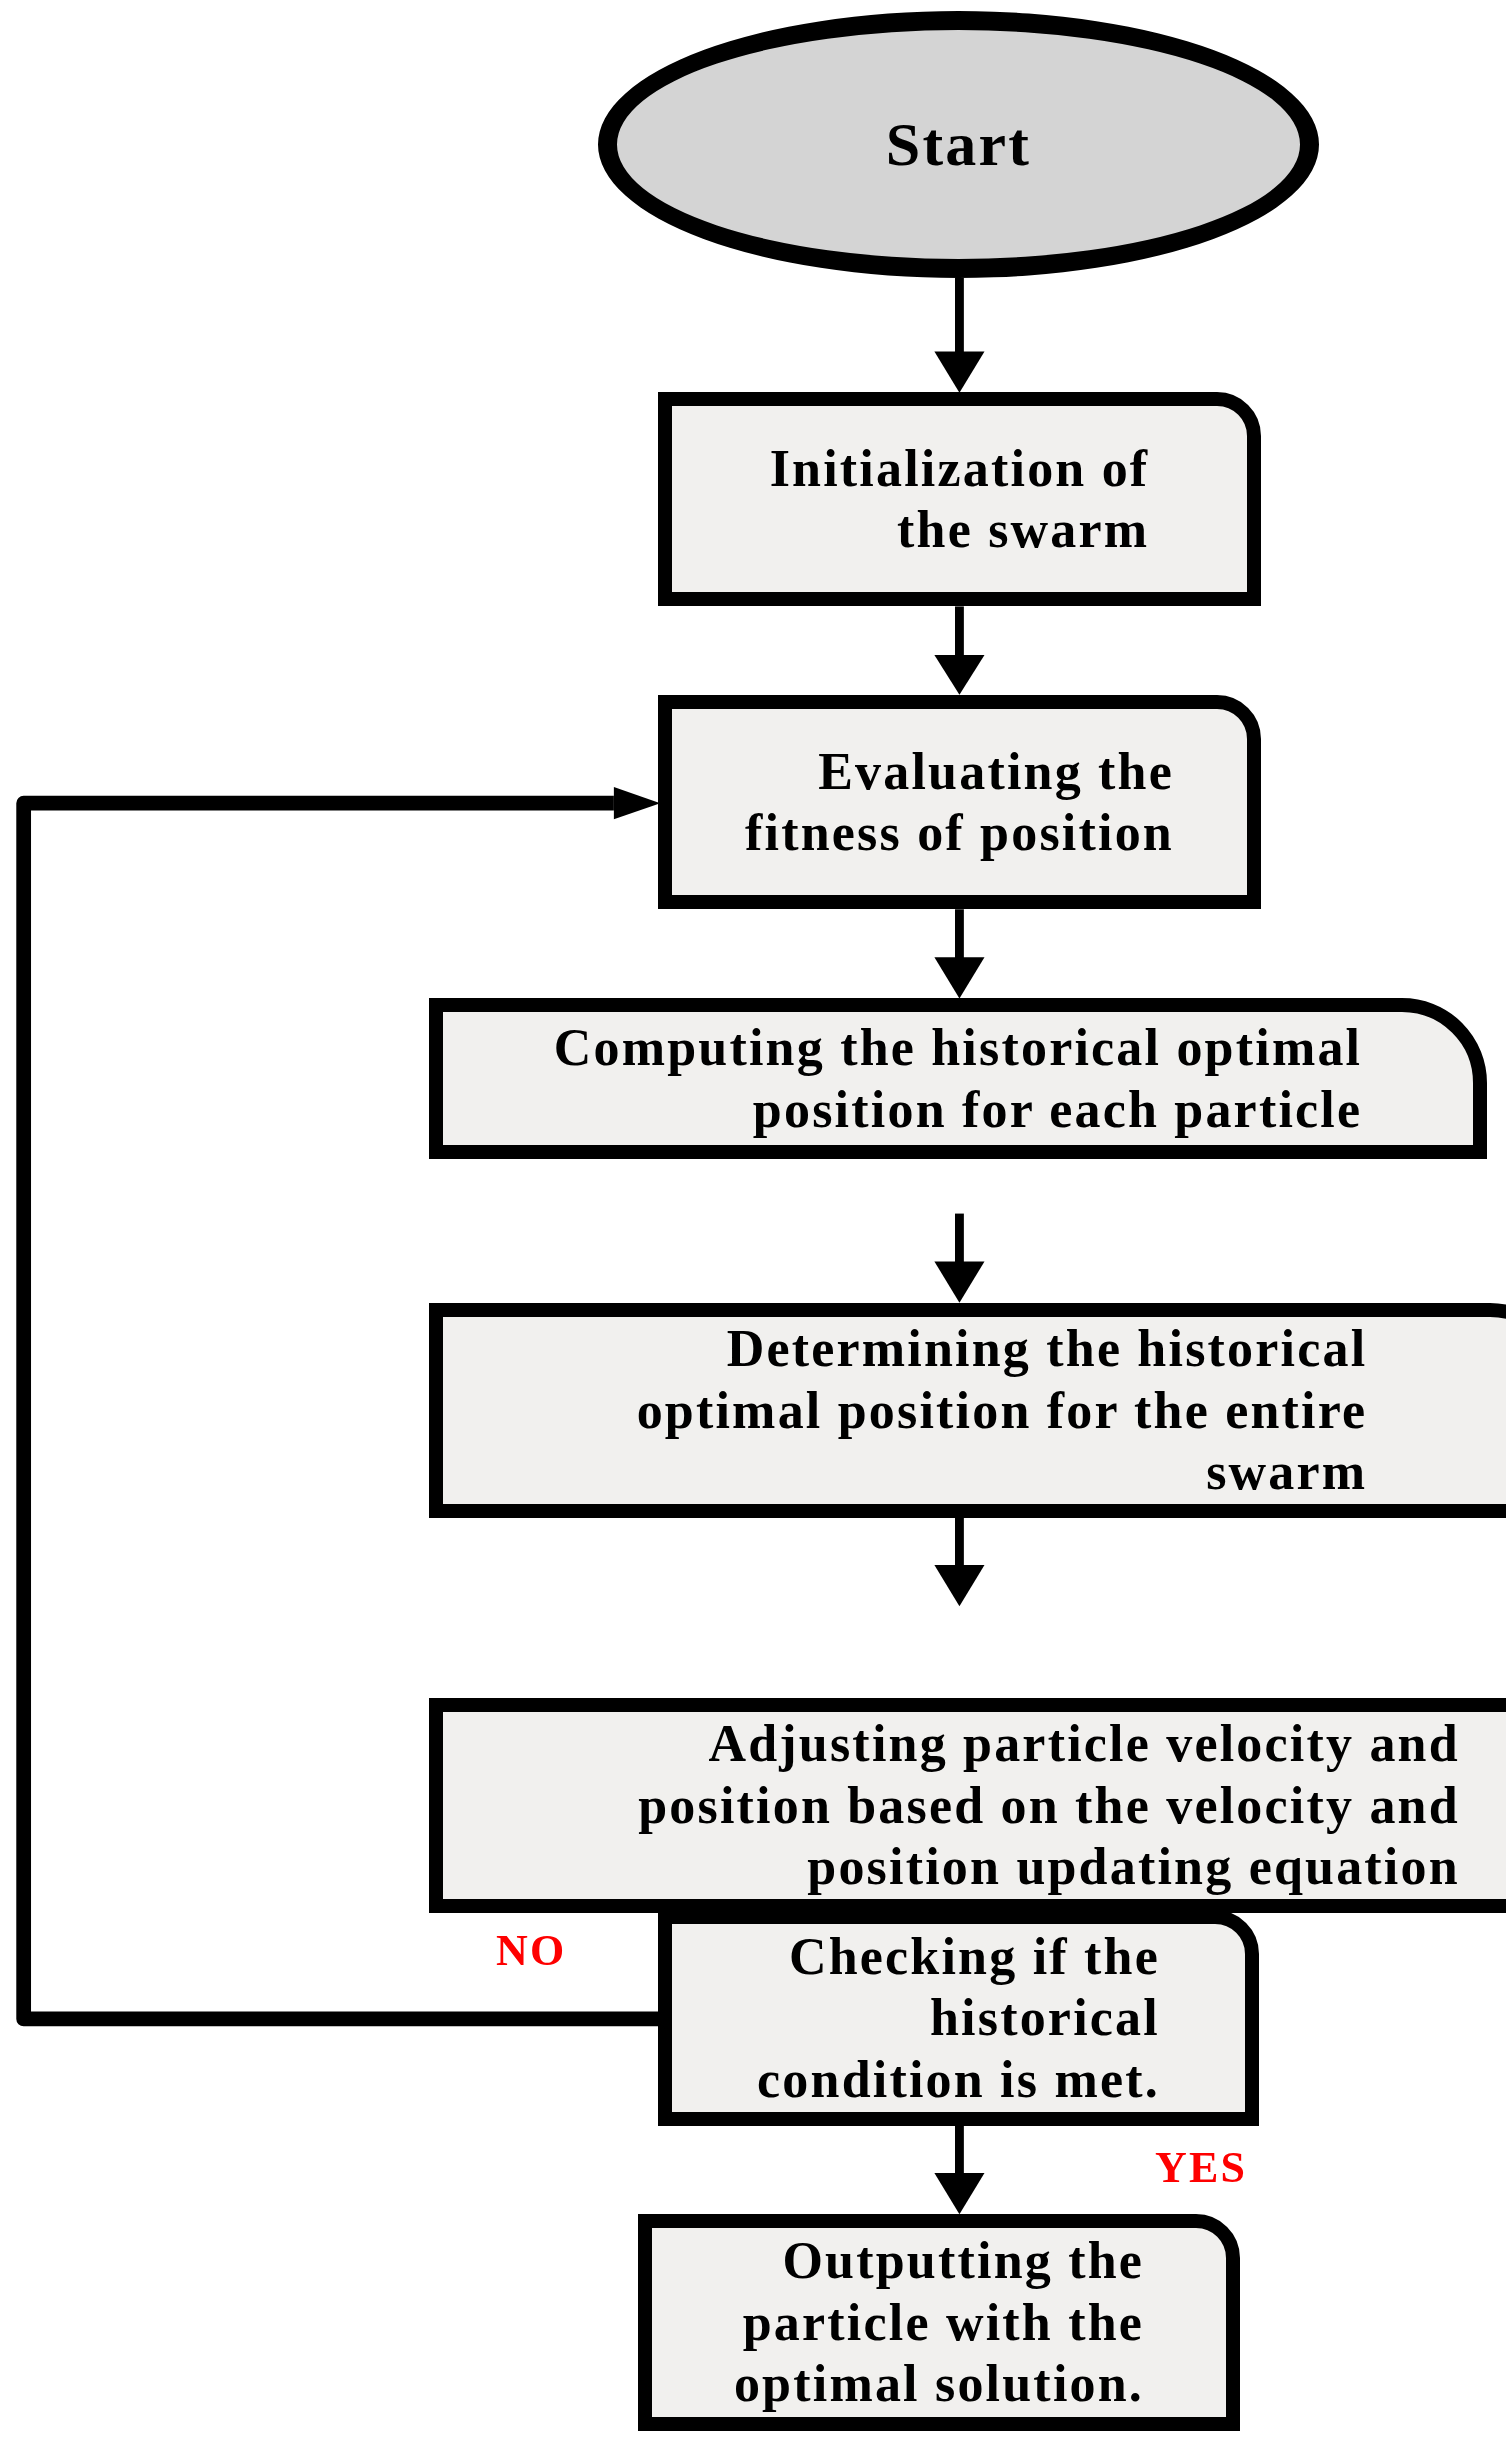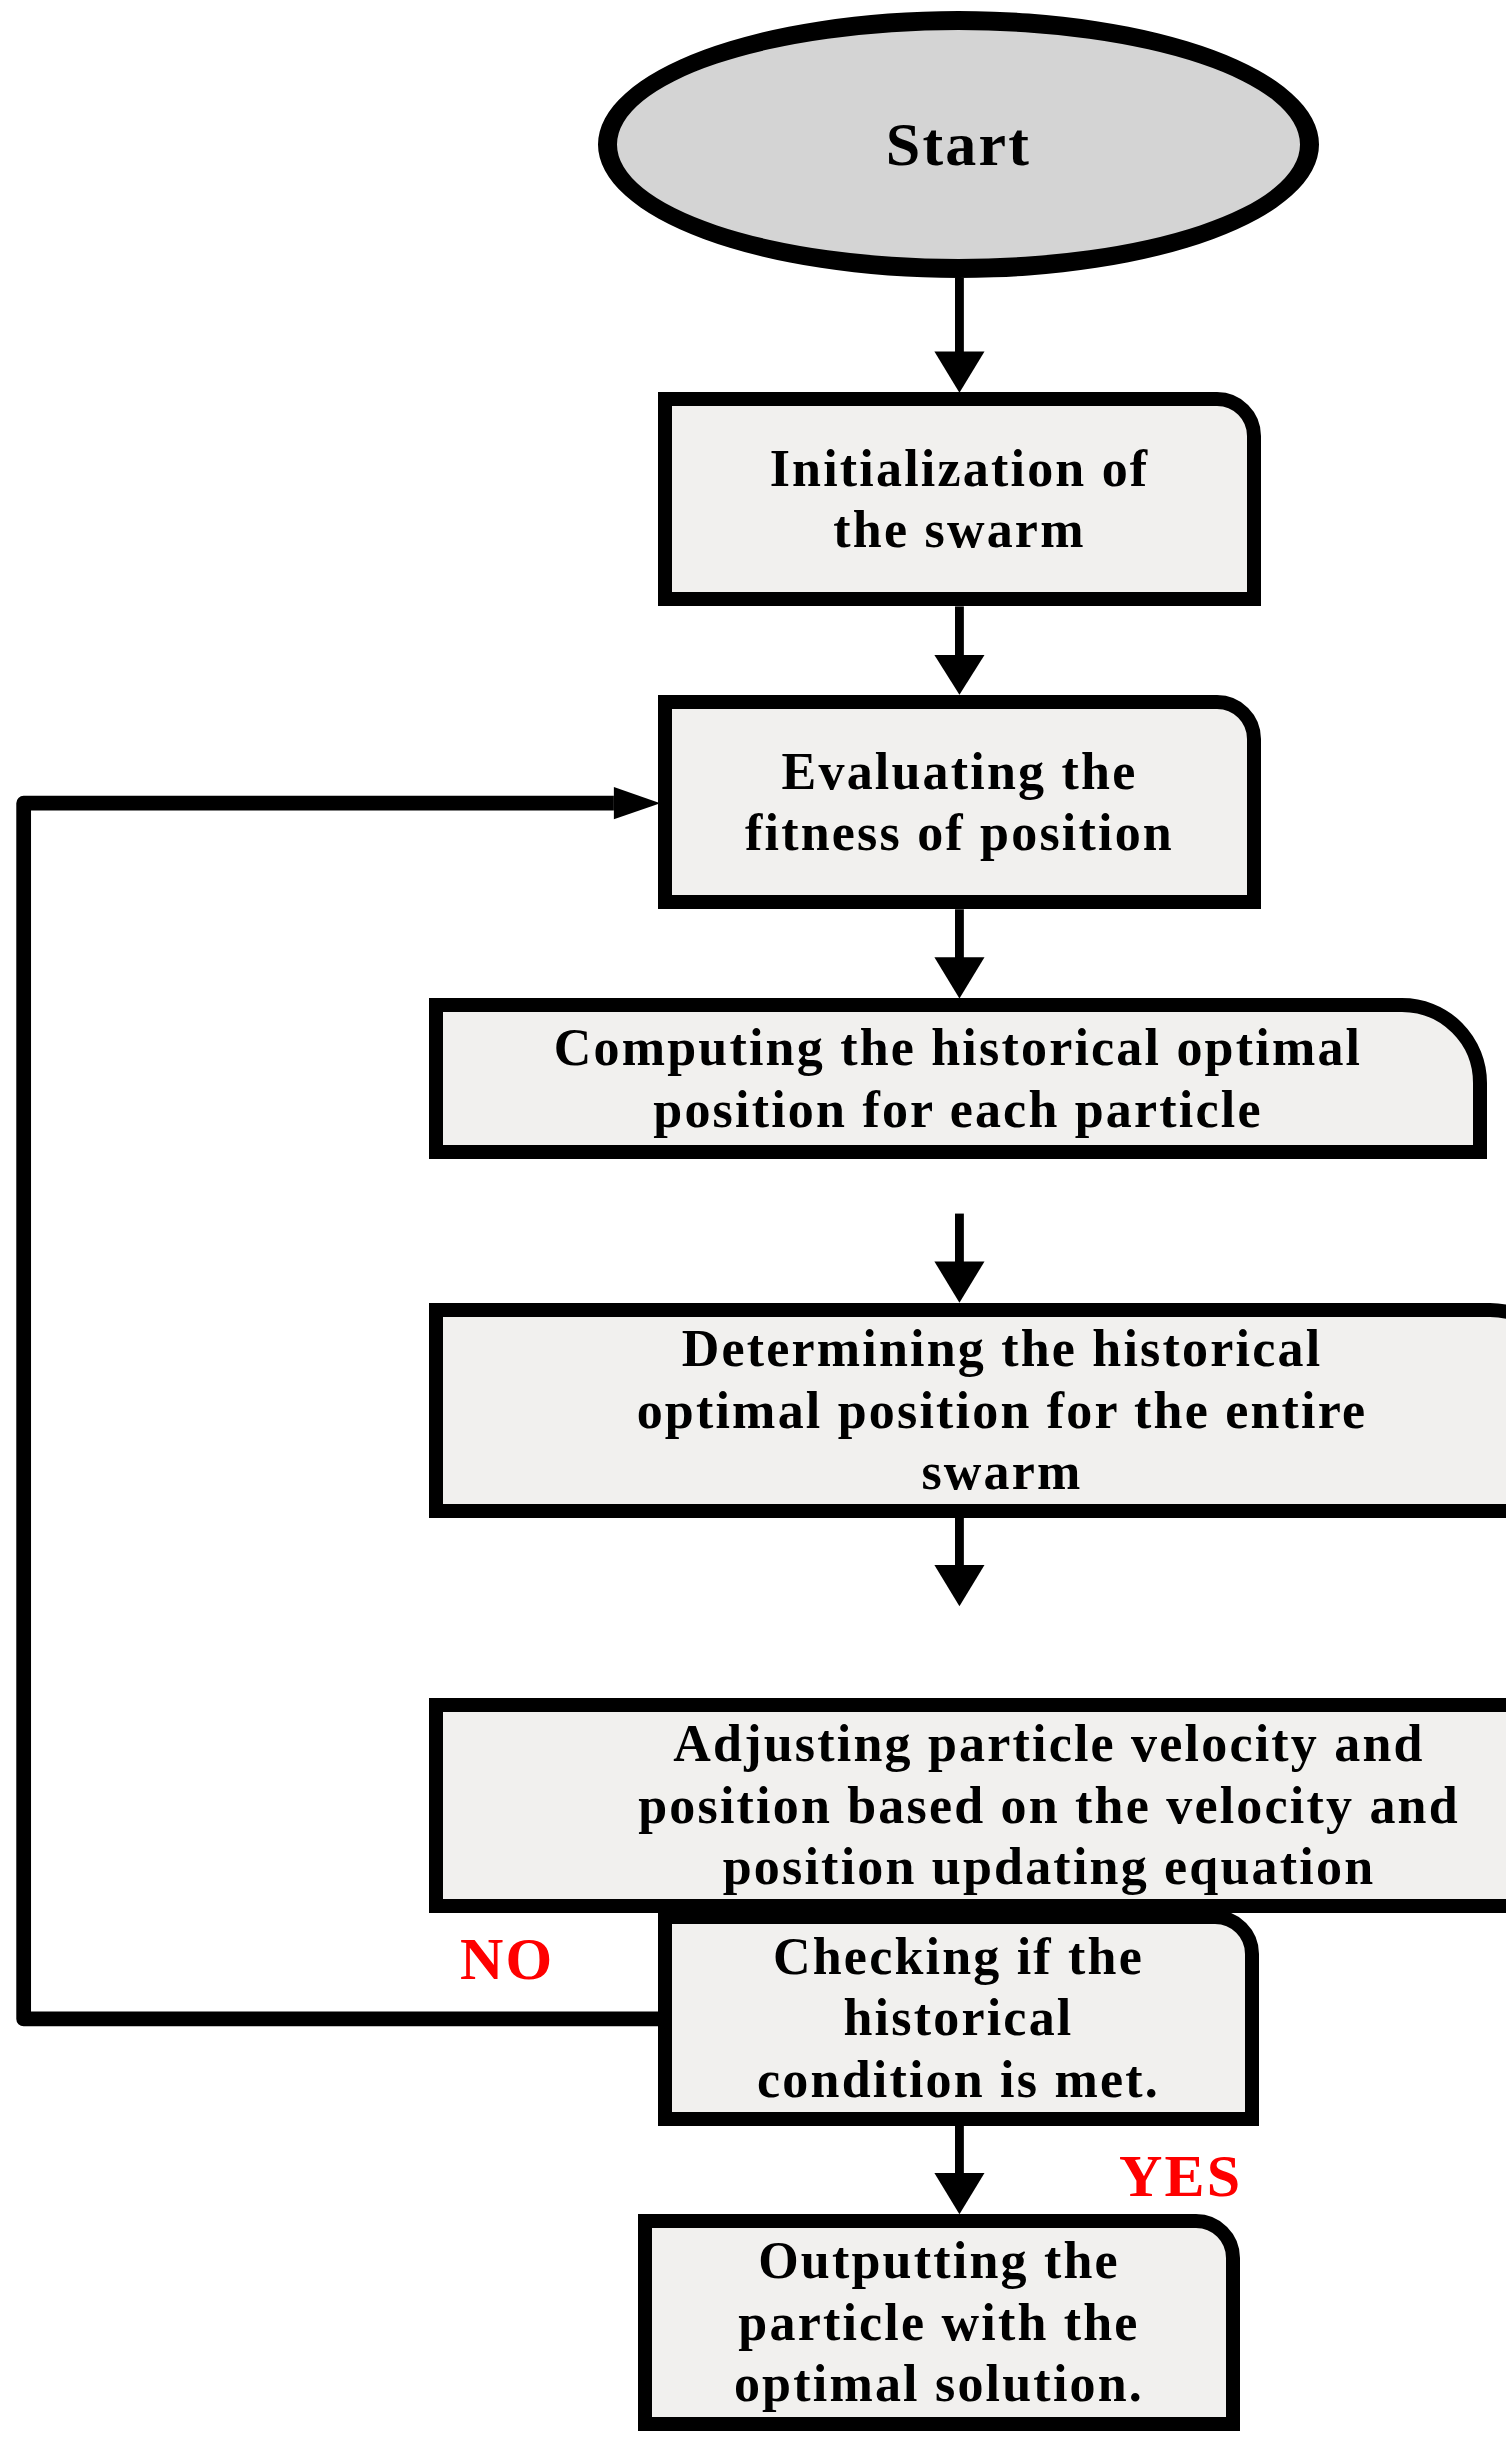--- a/index.html
+++ b/index.html
@@ -22,42 +22,42 @@
   .conn-thin{stroke-width:12px;}
   .conn-loop{stroke-width:20px;stroke-linejoin:round;}
   .arrowhead{fill:var(--outline,#000);stroke:none;}
   .node{
     position:absolute;z-index:2;box-sizing:border-box;
     display:flex;align-items:center;justify-content:center;
     text-align:center;font-weight:bold;color:var(--outline,#000);
     background:var(--node-fill,#f1f0ee);
     border:14.7px solid var(--outline,#000);
   }
-  .node .label{white-space:pre-line;letter-spacing:2.2px;}
+  .node .label{white-space:pre-line;letter-spacing:2.2px;text-align:right;}
   .terminator{
     left:598px;top:11px;width:721px;height:267px;
     border-radius:50%;
     border-width:19px;
     background:var(--terminator-fill,#d4d4d4);
     font-size:62px;
   }
   .process{font-size:52px;line-height:1.18;padding:0 15px;}
   .r-small{border-radius:0 44px 0 0;}
   .r-big{border-radius:0 85px 0 0;}
   .box-init{left:658px;top:392px;width:603px;height:214px;}
   .box-eval{left:658px;top:695px;width:603px;height:214px;}
   .box-compute{left:429px;top:998px;width:1058px;height:161px;}
   .box-determine{left:429px;top:1303px;width:1146px;height:215px;}
   .box-adjust{left:429px;top:1698px;width:1240px;height:215px;}
   .box-check{left:658px;top:1910px;width:601px;height:216px;}
   .box-output{left:638px;top:2214px;width:602px;height:217px;}
   .edge-label{
     position:absolute;z-index:3;
     color:var(--label-red,#fe0000);
-    font-weight:bold;font-size:60px;letter-spacing:2.2px;line-height:1;
+    font-weight:bold;font-size:44px;letter-spacing:2.2px;line-height:1;margin-left:36px;
   }
   .label-no{left:460px;top:1929px;}
   .label-yes{left:1119px;top:2146px;}
 </style>
 </head>
 <body>
 
 <div class="canvas">
 
   <svg class="connectors" viewBox="0 0 2045 3325" xmlns="http://www.w3.org/2000/svg">

